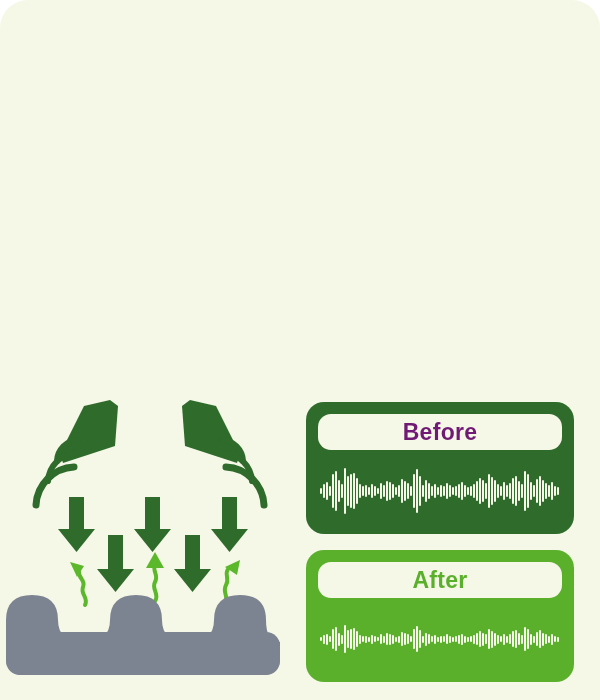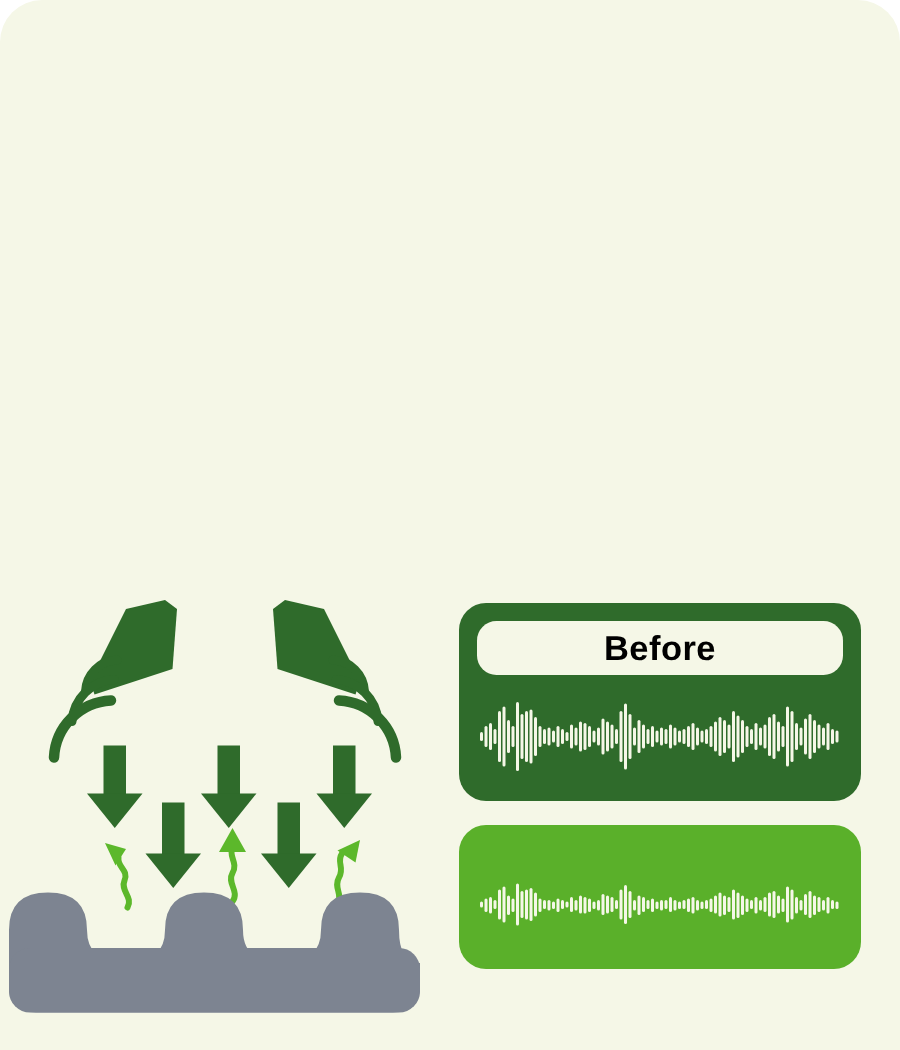--- a/index.html
+++ b/index.html
@@ -50,21 +50,21 @@
     align-items:center;
     justify-content:center;
     box-sizing:border-box;
   }
   .card-pill span{
     font-size:23px;
     font-weight:bold;
     letter-spacing:.3px;
     line-height:1;
   }
-  .label-before{color:#000000;}
+  .label-before{color:#701a75;}
   .label-after{color:#5ab02a;}
 
   .waveform{
     height:58px;
     margin-top:12px;
     display:flex;
     align-items:center;
     justify-content:space-between;
     padding:0 2px;
     box-sizing:border-box;
@@ -246,20 +246,23 @@
           <div class="bar" style="height: 22px; background: rgb(245, 247, 231);"></div>
           <div class="bar" style="height: 16px; background: rgb(245, 247, 231);"></div>
           <div class="bar" style="height: 12px; background: rgb(245, 247, 231);"></div>
           <div class="bar" style="height: 18px; background: rgb(245, 247, 231);"></div>
           <div class="bar" style="height: 10px; background: rgb(245, 247, 231);"></div>
           <div class="bar" style="height: 8px; background: rgb(245, 247, 231);"></div>
         </div>
     </div>
 
     <div class="wave-card card-after">
+      <div class="card-pill">
+        <span class="label-after">After</span>
+      </div>
       <div class="waveform" id="waveform-after">
           <div class="bar" style="height: 4px; background: rgb(245, 247, 231);"></div>
           <div class="bar" style="height: 9px; background: rgb(245, 247, 231);"></div>
           <div class="bar" style="height: 11px; background: rgb(245, 247, 231);"></div>
           <div class="bar" style="height: 6px; background: rgb(245, 247, 231);"></div>
           <div class="bar" style="height: 20px; background: rgb(245, 247, 231);"></div>
           <div class="bar" style="height: 24px; background: rgb(245, 247, 231);"></div>
           <div class="bar" style="height: 13px; background: rgb(245, 247, 231);"></div>
           <div class="bar" style="height: 9px; background: rgb(245, 247, 231);"></div>
           <div class="bar" style="height: 28px; background: rgb(245, 247, 231);"></div>

